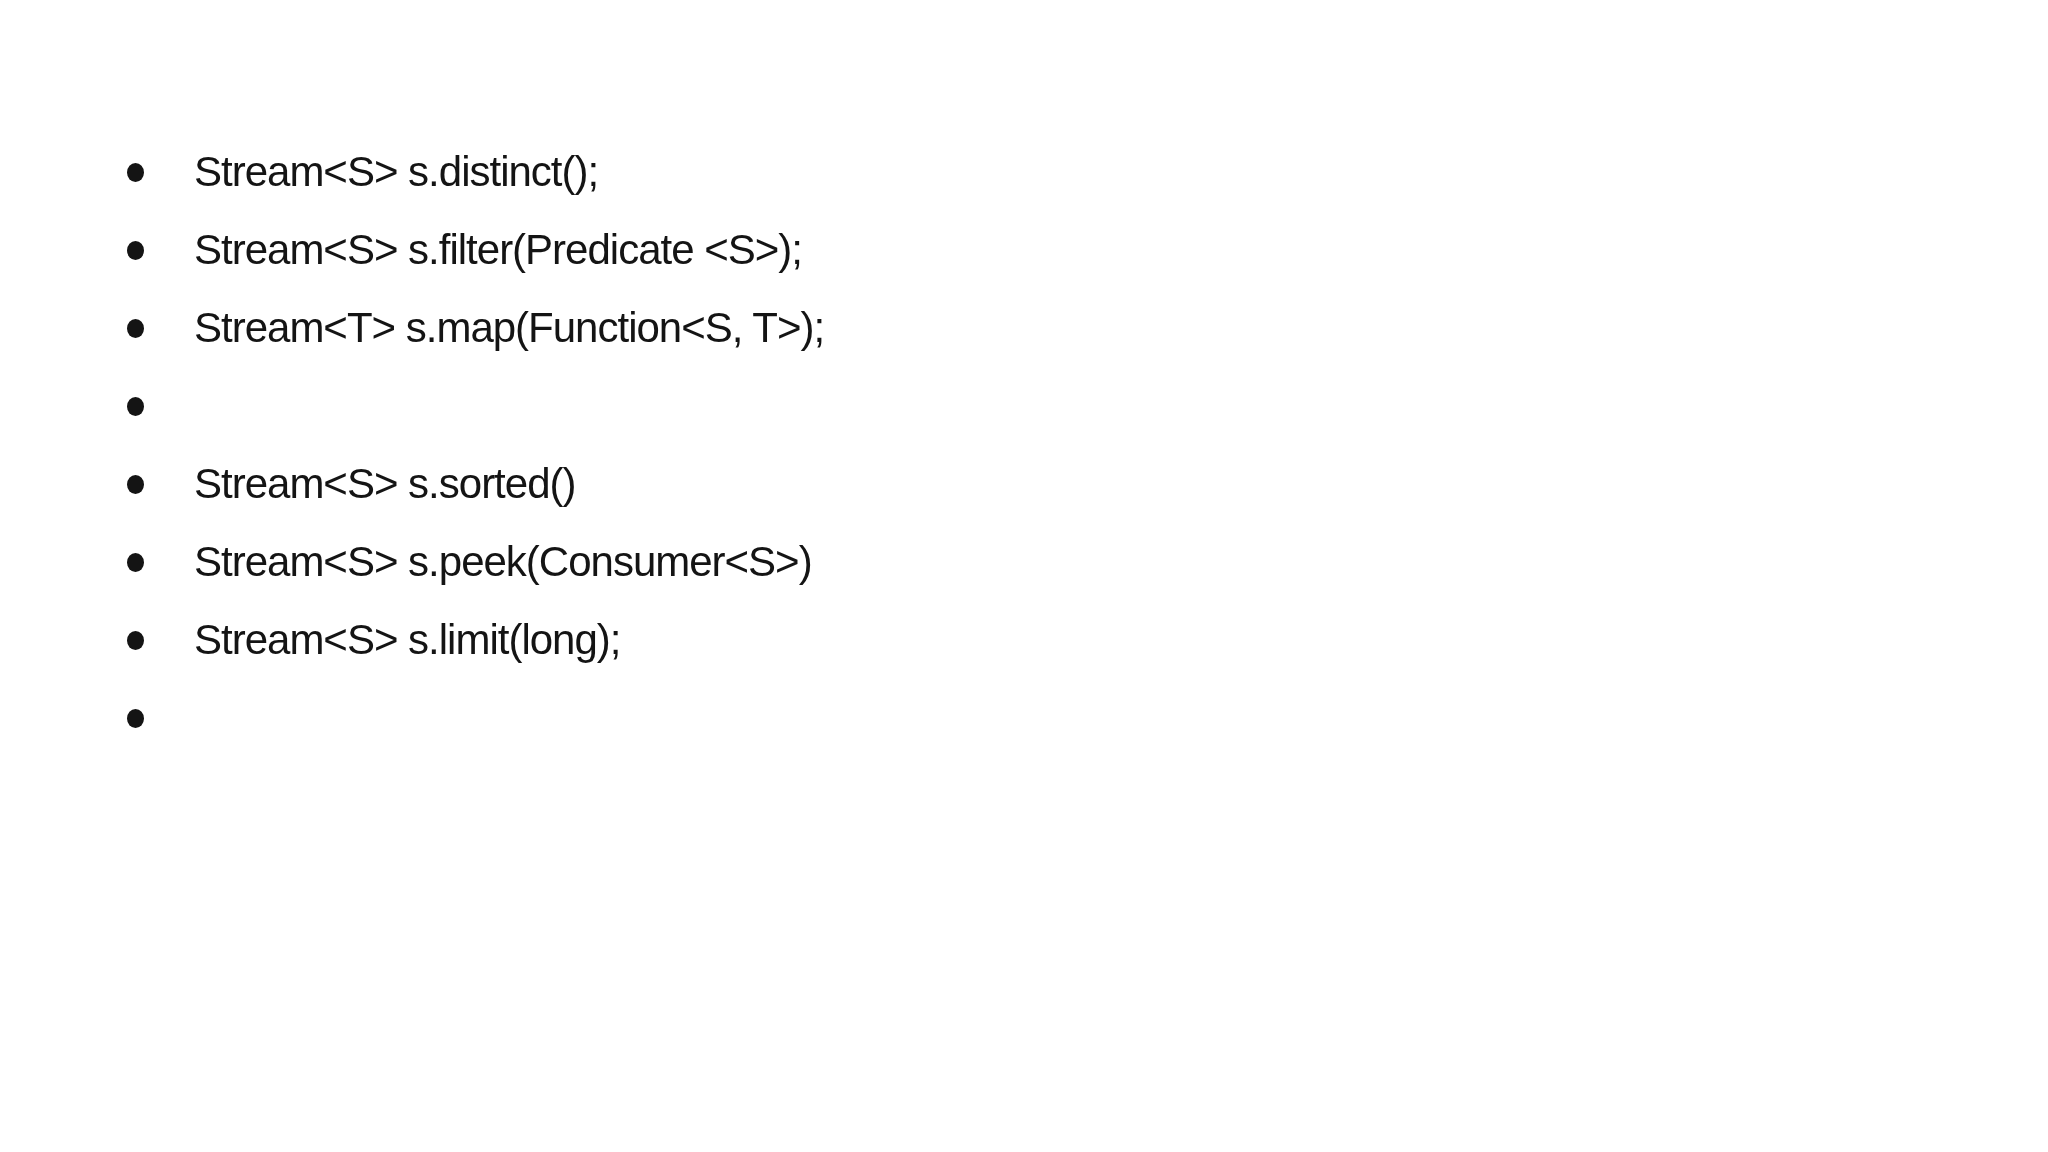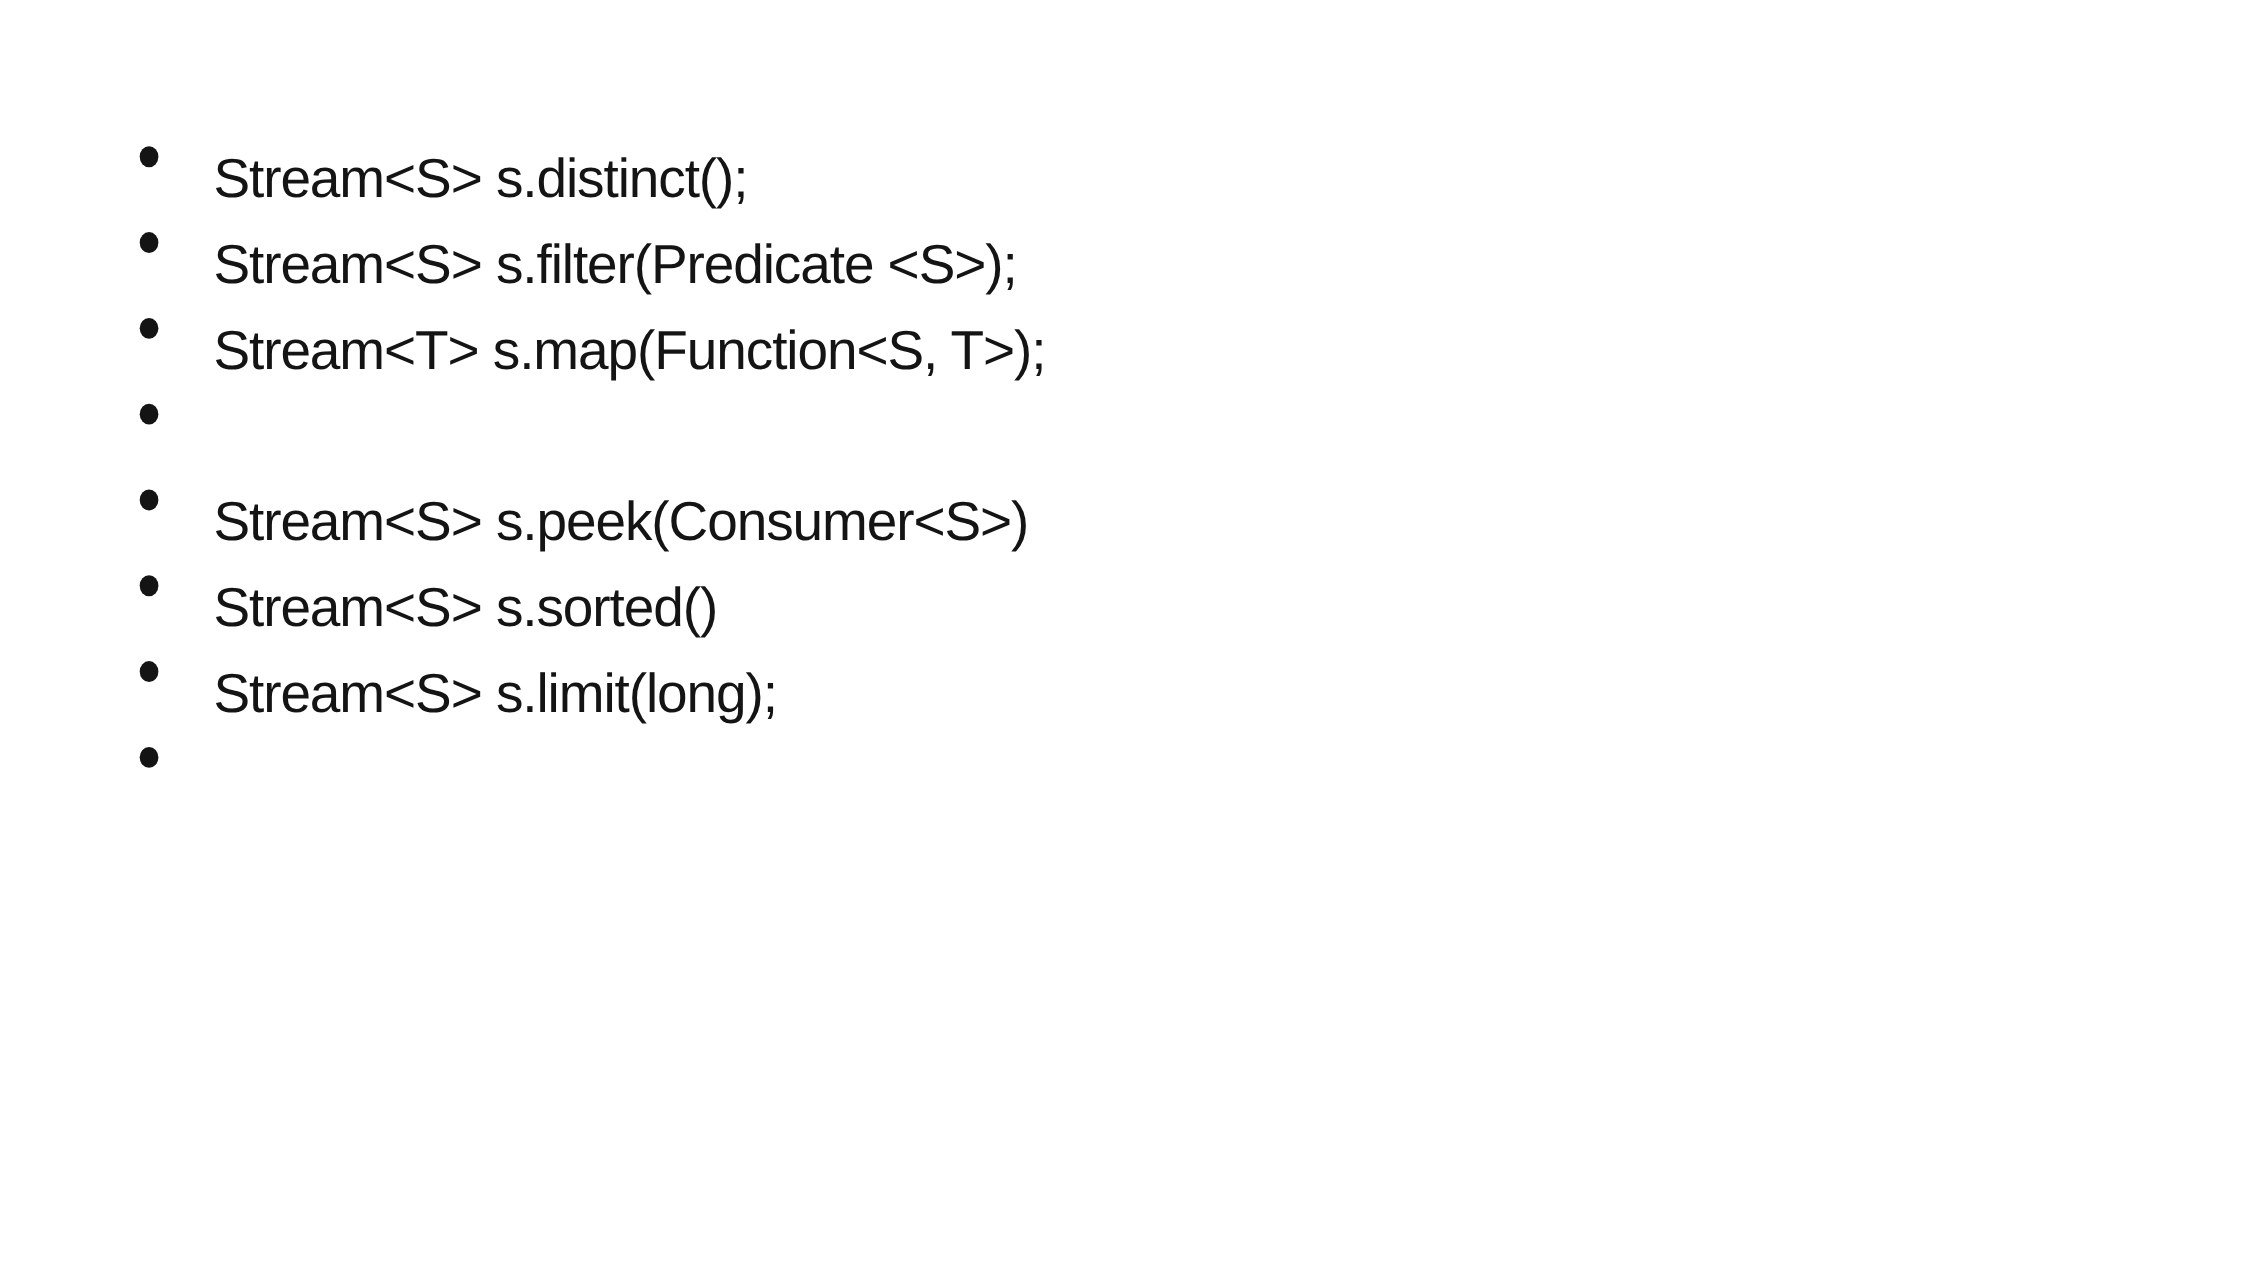--- a/index.html
+++ b/index.html
@@ -23,23 +23,23 @@
   ul.method-list {
     list-style: none;
     margin: 0;
     padding: 0;
     position: absolute;
     top: 133px;
     left: 127px;
   }
   ul.method-list li {
     display: flex;
-    align-items: flex-start;
+    align-items: center;
     height: 78px;
-    font-size: 50px;
+    font-size: 42px;
     letter-spacing: -1px;
     white-space: pre;
   }
   .bullet {
     display: inline-block;
     width: 17px;
     height: 19px;
     border-radius: 50%;
     background: #141414;
     margin-right: 50px;
@@ -64,25 +64,25 @@
     </li>
     <li>
       <span class="bullet"></span>
       <span class="item-text">Stream&lt;T&gt; s.map(Function&lt;S, T&gt;);</span>
     </li>
     <li>
       <span class="bullet"></span>
     </li>
     <li>
       <span class="bullet"></span>
-      <span class="item-text">Stream&lt;S&gt; s.peek(Consumer&lt;S&gt;)</span>
+      <span class="item-text">Stream&lt;S&gt; s.sorted()</span>
     </li>
     <li>
       <span class="bullet"></span>
-      <span class="item-text">Stream&lt;S&gt; s.sorted()</span>
+      <span class="item-text">Stream&lt;S&gt; s.peek(Consumer&lt;S&gt;)</span>
     </li>
     <li>
       <span class="bullet"></span>
       <span class="item-text">Stream&lt;S&gt; s.limit(long);</span>
     </li>
     <li>
       <span class="bullet"></span>
     </li>
   </ul>
 </div>

